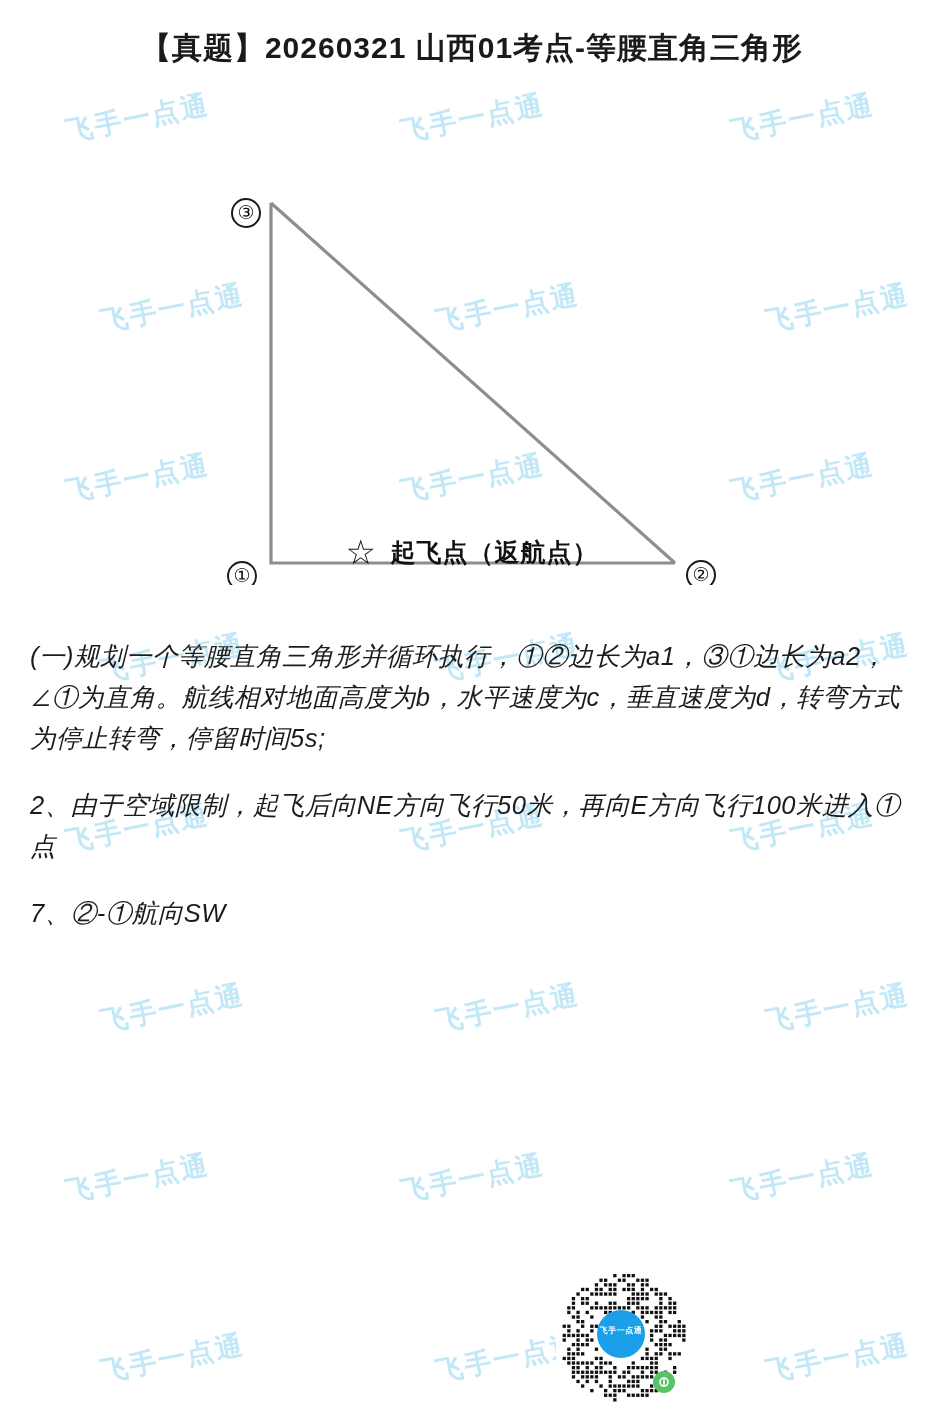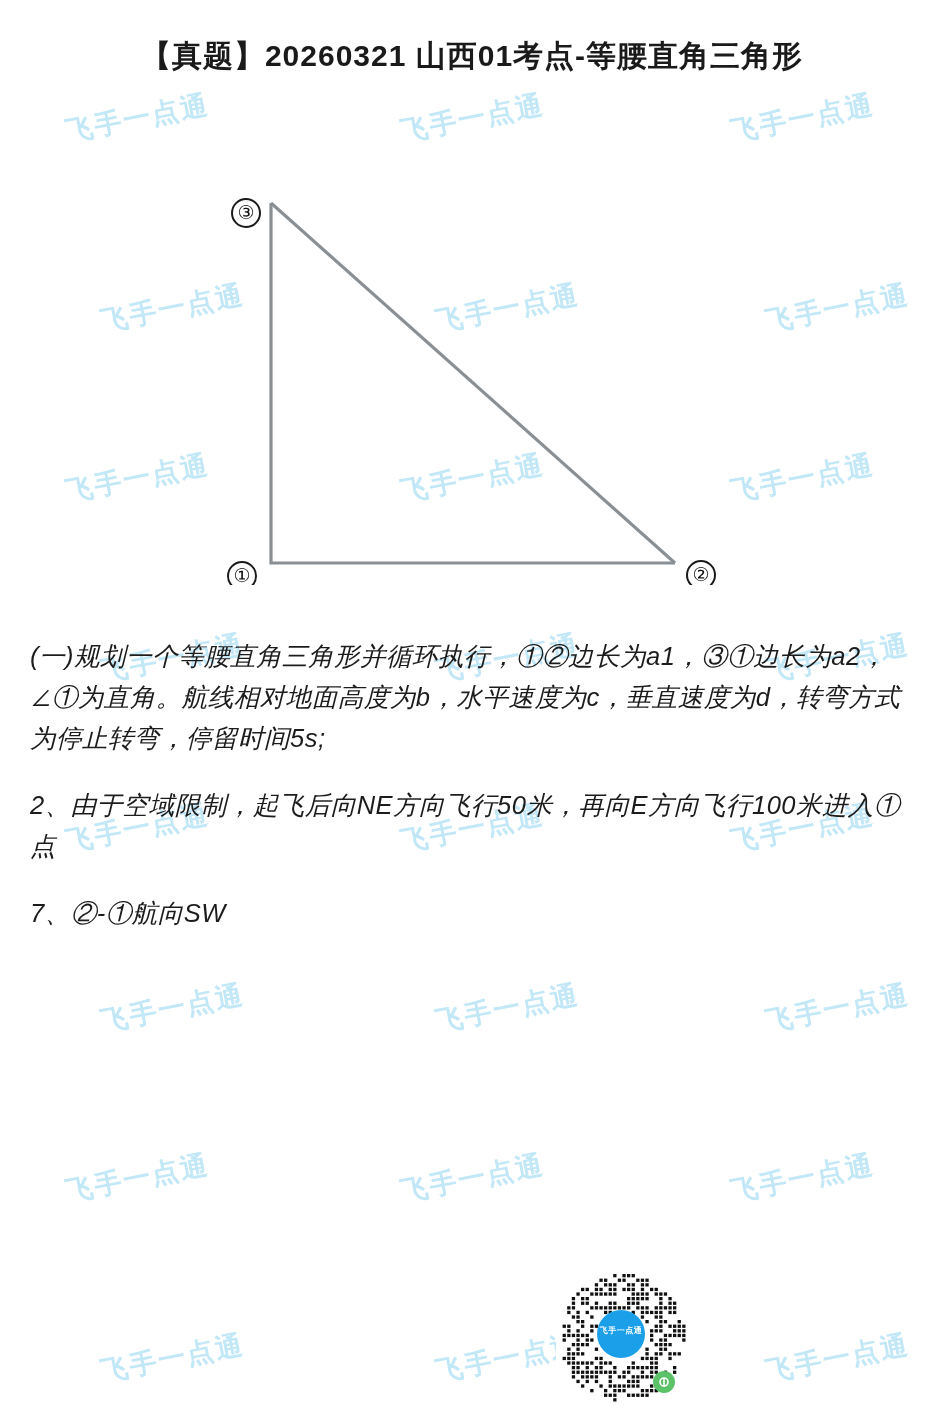--- a/index.html
+++ b/index.html
@@ -36,21 +36,21 @@
     letter-spacing: 2px;
     transform: rotate(-11deg);
     white-space: nowrap;
     opacity: 0.95;
     font-family: "Liberation Sans", sans-serif;
   }
 
   
   .title {
     position: absolute;
-    top: 36px;
+    top: 28px;
     left: 0;
     width: 944px;
     text-align: center;
     font-size: 30px;
     font-weight: bold;
     color: #1a1a1a;
     letter-spacing: 1px;
     z-index: 10;
     font-family: "Liberation Sans", sans-serif;
   }
@@ -174,20 +174,24 @@
 
       <circle cx="246" cy="128" r="14" fill="#ffffff" stroke="#1a1a1a" stroke-width="2"></circle>
       <circle cx="242" cy="491" r="14" fill="#ffffff" stroke="#1a1a1a" stroke-width="2"></circle>
       <circle cx="701" cy="490" r="14" fill="#ffffff" stroke="#1a1a1a" stroke-width="2"></circle>
     </svg>
     <div style="position:absolute;left:232px;top:113px;width:28px;height:30px;line-height:30px;text-align:center;font-size:19px;color:#111;">③</div>
     <div style="position:absolute;left:228px;top:476px;width:28px;height:30px;line-height:30px;text-align:center;font-size:19px;color:#111;">①</div>
     <div style="position:absolute;left:687px;top:475px;width:28px;height:30px;line-height:30px;text-align:center;font-size:19px;color:#111;">②</div>
   </div>
 
+  <div class="takeoff-row">
+    <span class="star">☆</span>
+    <span class="label">起飞点（返航点）</span>
+  </div>
 
   <div class="body-text">
     <p class="para">(一)规划一个等腰直角三角形并循环执行，①②边长为a1，③①边长为a2，∠①为直角。航线相对地面高度为b，水平速度为c，垂直速度为d，转弯方式为停止转弯，停留时间5s;</p>
     <p class="para">2、由于空域限制，起飞后向NE方向飞行50米，再向E方向飞行100米进入①点</p>
     <p class="para">7、②-①航向SW</p>
   </div>
 
   <div class="footer">
     <div class="qr">
       <svg width="130" height="130" viewBox="0 0 130 130" xmlns="http://www.w3.org/2000/svg" id="qrSvg">

